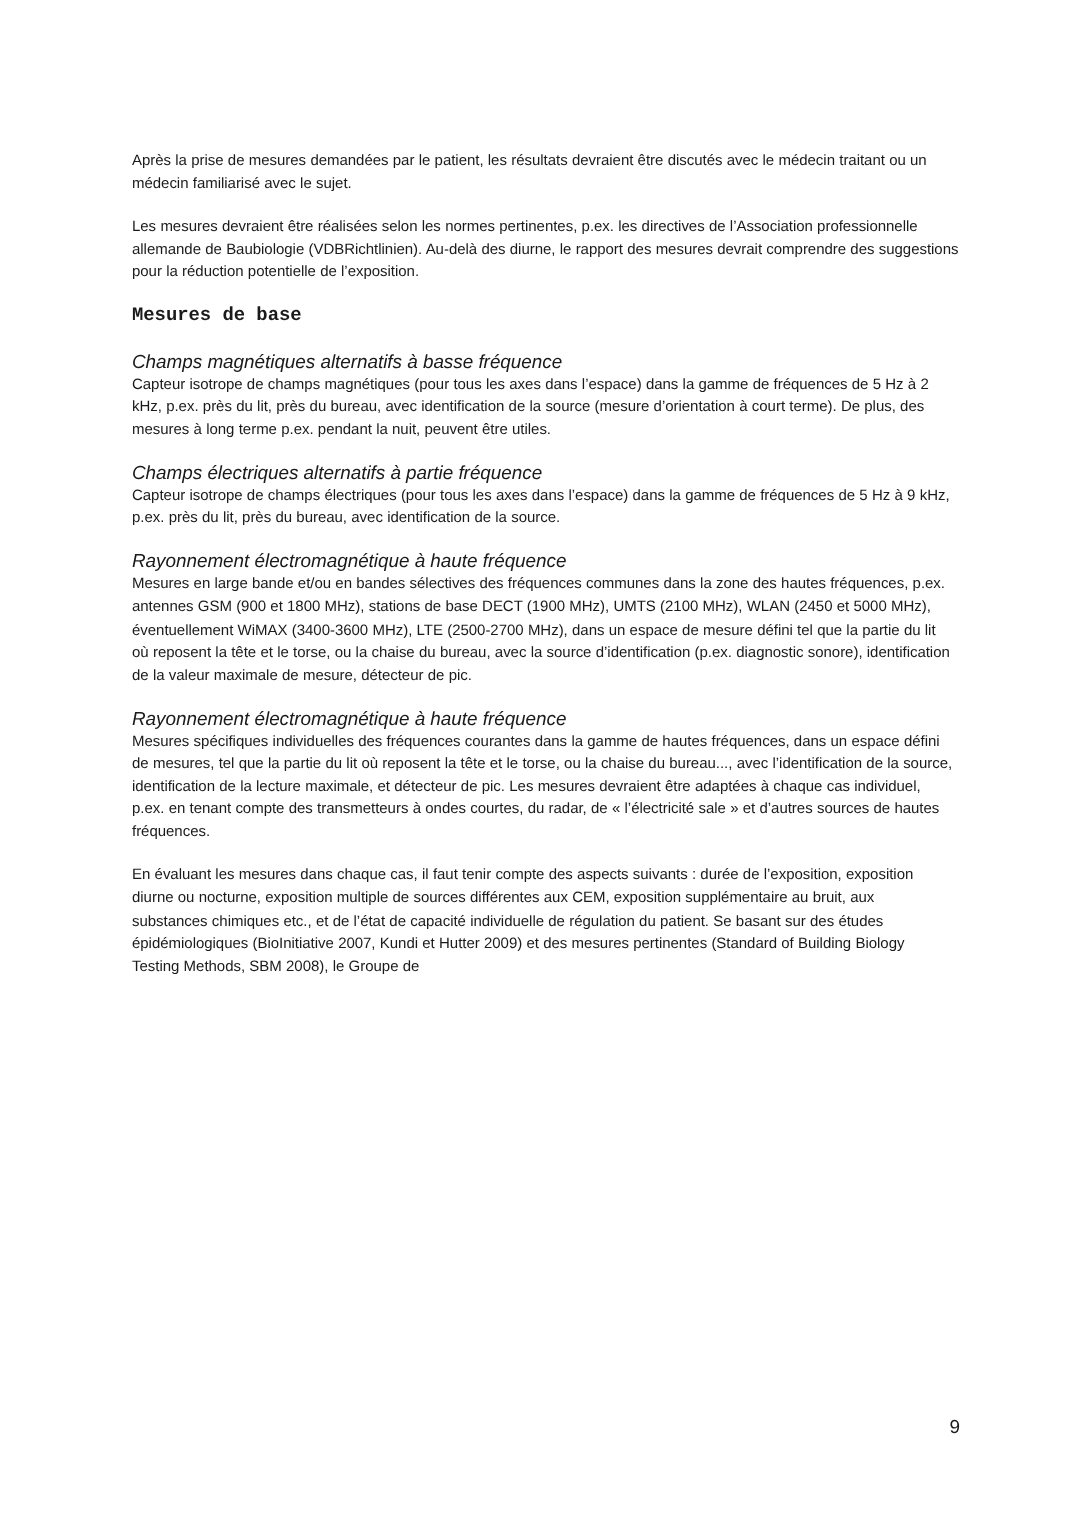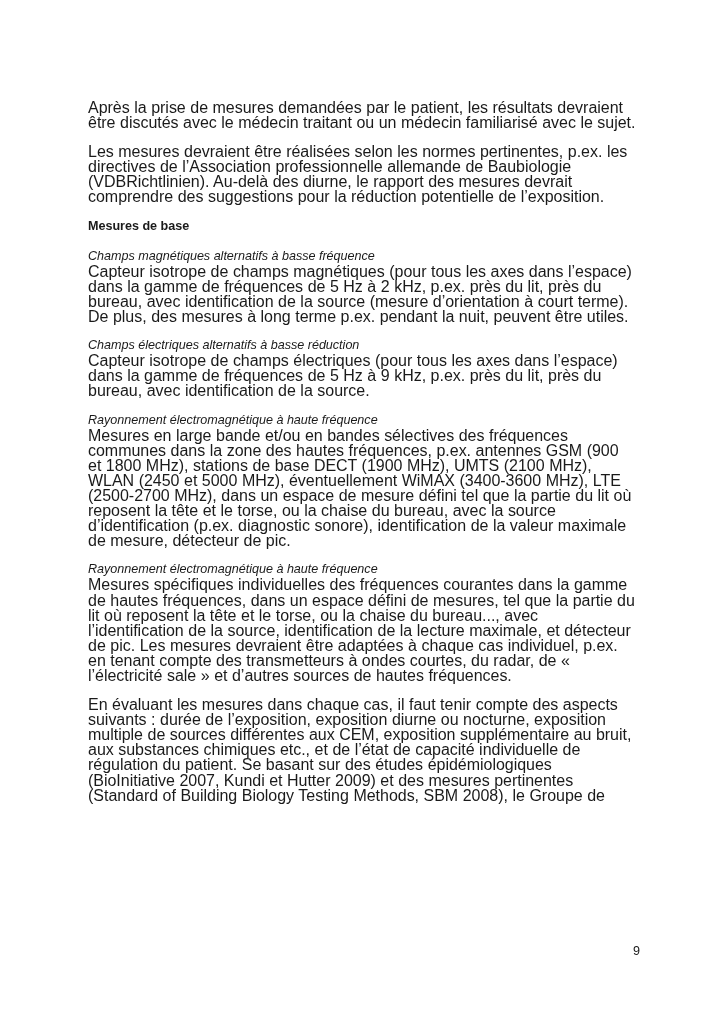--- a/index.html
+++ b/index.html
@@ -28,21 +28,21 @@
   }
 
   .content {
     position: absolute;
     left: 88px;
     top: 100px;
     width: 552px;
   }
 
   .para {
-    font-size: 16px;
+    font-size: 10px;
     line-height: 15.1px;
     text-align: left;
     margin: 0 0 14px 0;
     letter-spacing: -0.02px;
     word-spacing: 0.1px;
   }
 
   .heading {
     font-size: 12.6px;
     line-height: 15.1px;
@@ -61,21 +61,21 @@
 
   .block {
     margin: 0 4px 14px 0;
   }
 
   .block .para {
     margin: 0;
   }
 
   
-  .gap-before-heading { margin-top: 1px; }
+  .gap-before-heading { margin-top: 1px; font-family: Liberation Mono, monospace; }
 
   .page-number {
     position: absolute;
     left: 88px;
     top: 944px;
     width: 552px;
     text-align: right;
     font-size: 12.6px;
     line-height: 15px;
   }
@@ -91,21 +91,21 @@
     <p class="para">Les mesures devraient être réalisées selon les normes pertinentes, p.ex. les directives de l’Association professionnelle allemande de Baubiologie (VDBRichtlinien).  Au-delà des diurne, le rapport des mesures devrait comprendre des suggestions pour la réduction potentielle de l’exposition.</p>
 
     <h2 class="heading gap-before-heading">Mesures de base</h2>
 
     <div class="block">
       <p class="subheading">Champs magnétiques alternatifs à basse fréquence</p>
       <p class="para">Capteur isotrope de champs magnétiques (pour tous les axes dans l’espace) dans la gamme de fréquences de 5 Hz à 2 kHz, p.ex. près du lit, près du bureau,  avec identification de la source (mesure d’orientation à court terme). De plus, des mesures à long terme p.ex. pendant la nuit, peuvent être utiles.</p>
     </div>
 
     <div class="block">
-      <p class="subheading">Champs électriques alternatifs à basse réduction</p>
+      <p class="subheading">Champs électriques alternatifs à partie fréquence</p>
       <p class="para">Capteur isotrope de champs électriques (pour tous les axes dans l’espace) dans la gamme de fréquences de 5 Hz à 9 kHz, p.ex. près du lit, près du bureau,  avec identification de la source.</p>
     </div>
 
     <div class="block">
       <p class="subheading">Rayonnement électromagnétique à haute fréquence</p>
       <p class="para">Mesures en large bande et/ou en bandes sélectives des fréquences communes dans la zone des hautes fréquences, p.ex. antennes GSM (900 et 1800 MHz), stations de base DECT (1900 MHz), UMTS (2100 MHz), WLAN (2450 et 5000 MHz), éventuellement WiMAX (3400-3600 MHz), LTE (2500-2700 MHz), dans un espace de mesure défini tel que la partie du lit où reposent la tête et le torse, ou la chaise du bureau, avec la source d’identification (p.ex. diagnostic sonore), identification de la valeur maximale de mesure, détecteur de pic.</p>
     </div>
 
 
     <div class="block">

